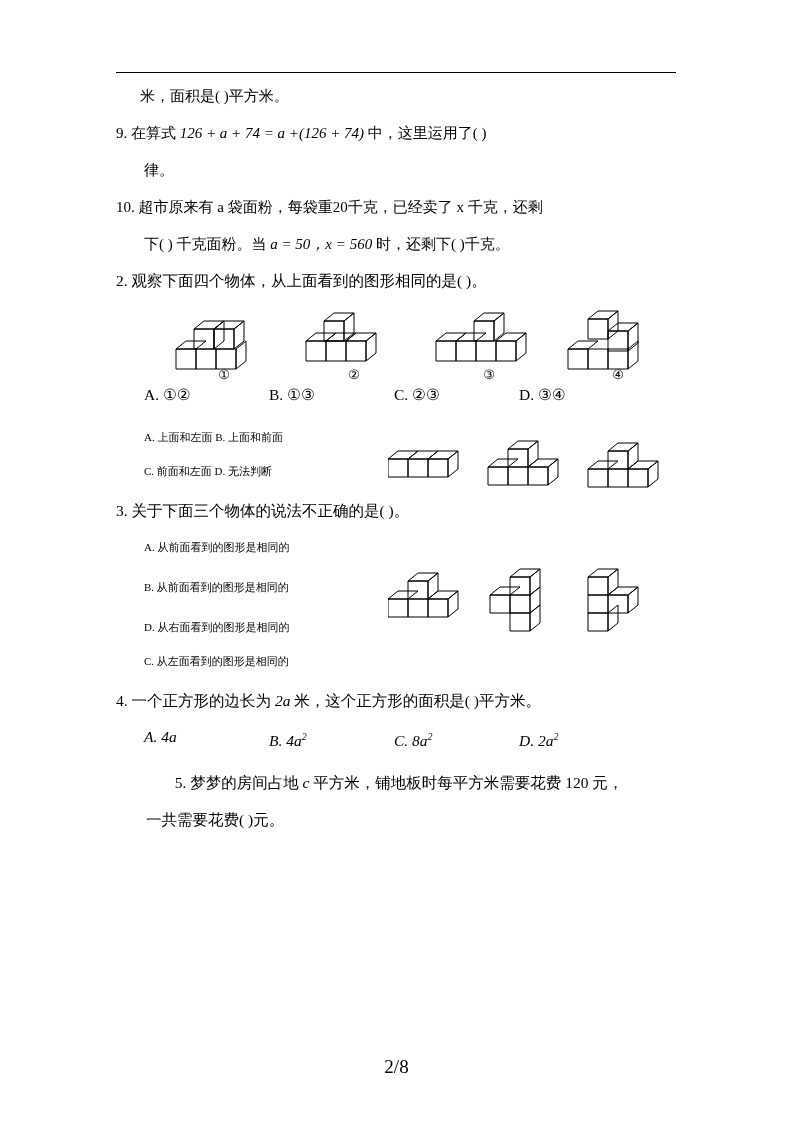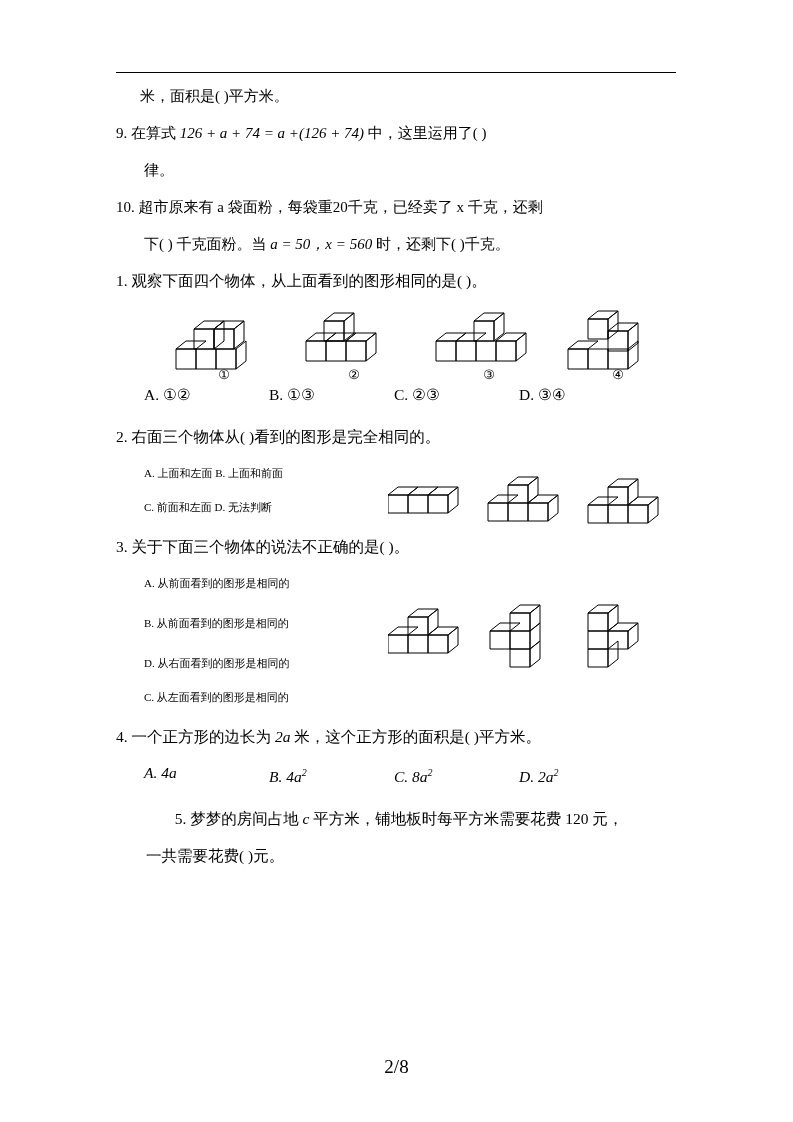--- a/index.html
+++ b/index.html
@@ -118,21 +118,21 @@
     <div class="line indent-2">律。</div>
 
     <div class="line">10. 超市原来有 a 袋面粉，每袋重20千克，已经卖了 x 千克，还剩</div>
     <div class="line indent-2">
       <span>下(       ) 千克面粉。当</span>
       <span class="it num">a = 50，x = 560</span>
       <span>时，还剩下(       )千克。</span>
     </div>
 
 
-    <div class="q">1. 观察下面四个物体，从上面看到的图形相同的是(        )。</div>
+    <div class="q">2. 观察下面四个物体，从上面看到的图形相同的是(        )。</div>
 
     <div class="figs-1">
       <svg width="566" height="92" viewBox="0 0 566 92">
         <g fill="none" stroke="#000" stroke-width="1">
 
           <g transform="translate(60,8)">
 
             <path d="M18,28 L38,28 L38,48 L18,48 Z"></path>
             <path d="M18,28 L28,20 L48,20 L38,28 Z"></path>
             <path d="M38,28 L48,20 L48,40 L38,48 Z"></path>
@@ -197,21 +197,20 @@
       </div>
     </div>
 
     <div class="opts-row" style="margin-bottom:22px;align-items:flex-end;">
       <span class="opt">A. ①②</span>
       <span class="opt">B. ①③</span>
       <span class="opt">C. ②③</span>
       <span class="opt">D. ③④</span>
     </div>
 
-    <div class="q" style="margin-bottom:16px;">2. 右面三个物体从(        )看到的图形是完全相同的。</div>
 
     <div style="position:relative; height:74px;">
       <div class="opts-col" style="margin-bottom:14px;">A. 上面和左面  B. 上面和前面</div>
       <div class="opts-col">C. 前面和左面  D. 无法判断</div>
       <svg width="300" height="62" viewBox="0 0 300 62" style="position:absolute; left:272px; top:4px;">
         <g fill="none" stroke="#000" stroke-width="1">
 
           <g transform="translate(0,16)">
             <path d="M0,12 L20,12 L20,30 L0,30 Z"></path>
             <path d="M0,12 L10,4 L30,4 L20,12 Z"></path>

